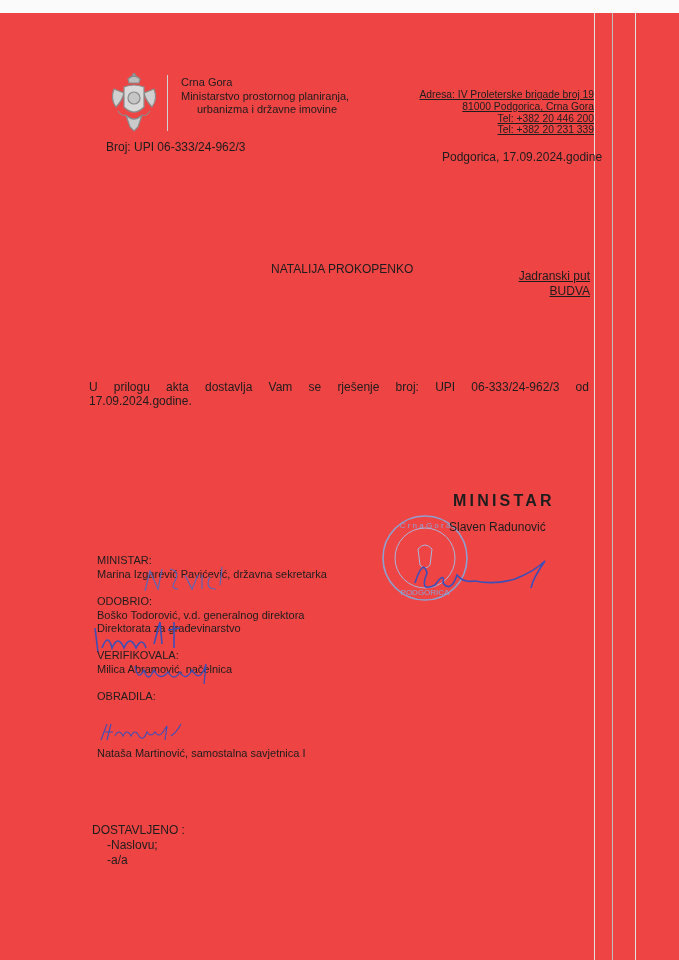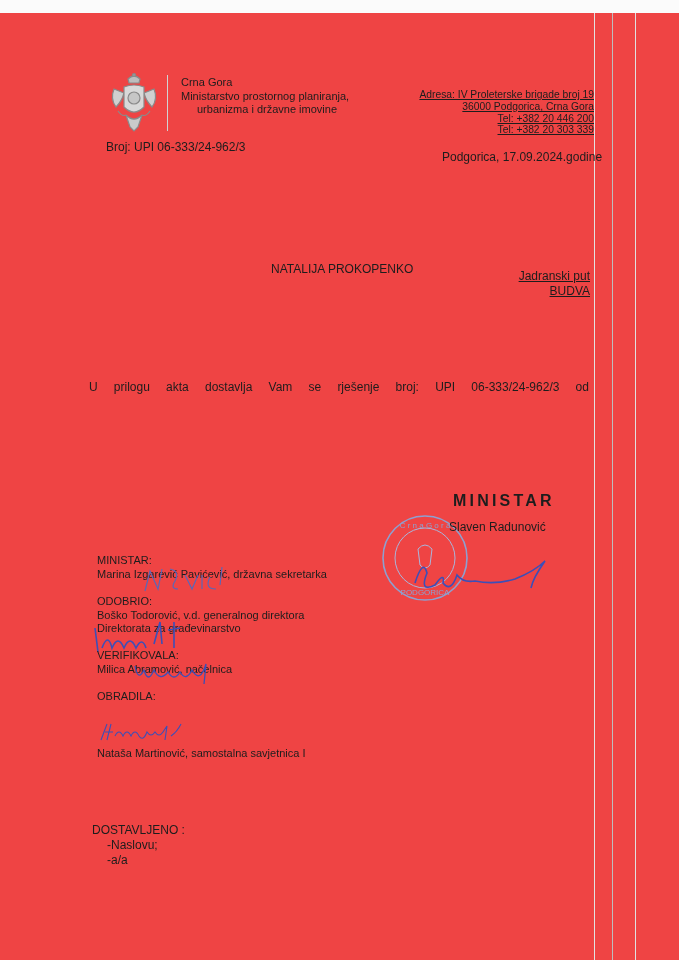--- a/index.html
+++ b/index.html
@@ -44,23 +44,23 @@
   </svg>
   <div class="crest-div"></div>
 
   <div class="abs t11" style="left:181px;top:63px;">Crna Gora</div>
   <div class="abs t11" style="left:181px;top:77px;">Ministarstvo prostornog planiranja,</div>
   <div class="abs t11" style="left:181px;top:90px;margin-left:16px;">urbanizma i državne imovine</div>
 
   <div class="abs t12" style="left:106px;top:127px;">Broj: UPI 06-333/24-962/3</div>
 
   <div class="abs t10 right" style="right:85px;top:76px;">Adresa: IV Proleterske brigade broj 19</div>
-  <div class="abs t10 right" style="right:85px;top:88px;">36000 Podgorica, Crna Gora</div>
+  <div class="abs t10 right" style="right:85px;top:88px;">81000 Podgorica, Crna Gora</div>
   <div class="abs t10 right" style="right:85px;top:100px;margin-left:40px;">Tel: +382 20 446 200</div>
-  <div class="abs t10 right" style="right:85px;top:111px;">Tel: +382 20 303 339</div>
+  <div class="abs t10 right" style="right:85px;top:111px;">Tel: +382 20 231 339</div>
 
   <div class="abs t12" style="left:418px;top:137px;margin-left:24px;">Podgorica, 17.09.2024.godine</div>
 
   <div class="abs t12" style="left:271px;top:221px;margin-top:28px;">NATALIJA PROKOPENKO</div>
   <div class="abs t12 right" style="right:89px;top:256px;">Jadranski put</div>
   <div class="abs t12 right" style="right:89px;top:271px;">BUDVA</div>
 
   <div class="body-text">
     <div class="justify-line">
       <span>U</span>
@@ -68,20 +68,21 @@
       <span>akta</span>
       <span>dostavlja</span>
       <span>Vam</span>
       <span>se</span>
       <span>rješenje</span>
       <span>broj:</span>
       <span>UPI</span>
       <span>06-333/24-962/3</span>
       <span>od</span>
     </div>
+    <div>17.09.2024.godine.</div>
   </div>
 
   <div class="abs minister" style="left:453px;top:479px;">MINISTAR</div>
 
   <svg class="seal" viewBox="0 0 90 90">
     <circle cx="45" cy="45" r="42" fill="none" stroke="#8ea0d0" stroke-width="1.6"></circle>
     <circle cx="45" cy="45" r="30" fill="none" stroke="#a9b6dc" stroke-width="1"></circle>
     <path d="M38 36 Q45 28 52 36 L50 52 Q45 58 40 52 Z" fill="none" stroke="#a9b6dc" stroke-width="1"></path>
     <text x="45" y="15" font-size="8" fill="#8ea0d0" text-anchor="middle" font-family="Liberation Sans, sans-serif">C r n a  G o r a</text>
     <text x="45" y="82" font-size="8" fill="#8ea0d0" text-anchor="middle" font-family="Liberation Sans, sans-serif">PODGORICA</text>

